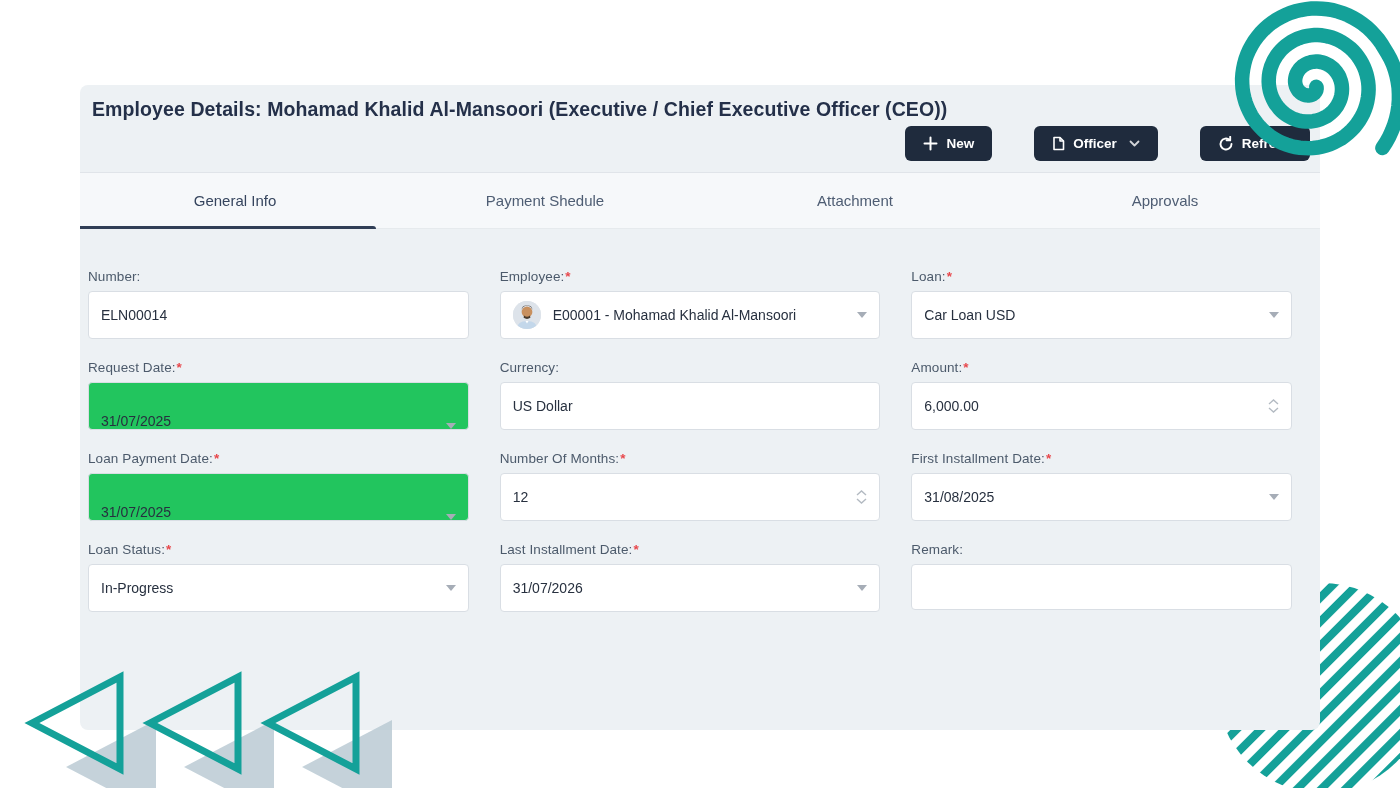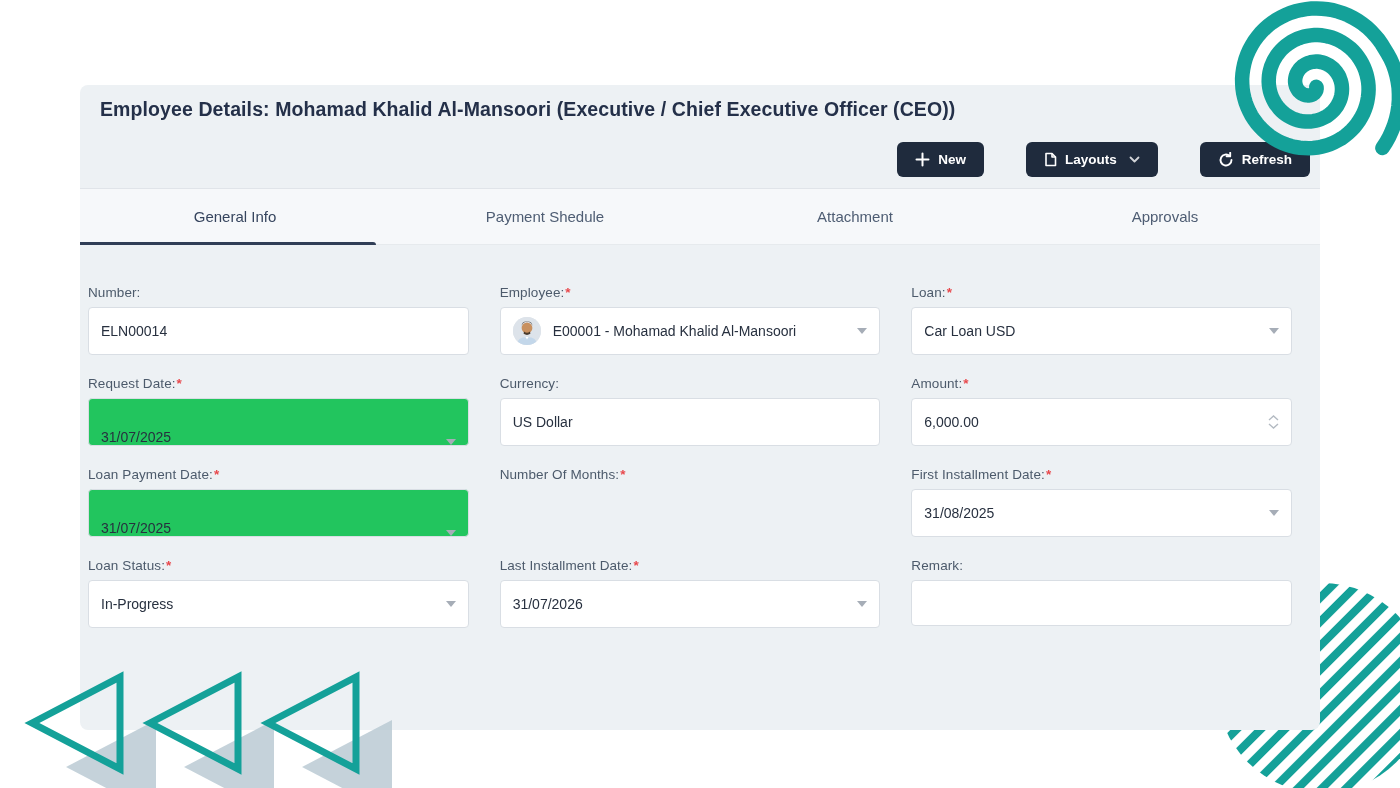--- a/index.html
+++ b/index.html
@@ -23,23 +23,23 @@
     position: absolute;
     left: 80px; top: 85px;
     width: 1240px; height: 645px;
     background: #edf1f4;
     border-radius: 8px;
     display: flex;
     flex-direction: column;
   }
   .panel-header {
     position: relative;
-    height: 104px;
+    height: 88px;
     border-bottom: 1px solid #e0e4e9;
-    padding: 13px 18px 0 20px;
+    padding: 13px 18px 0 12px;
     flex: 0 0 auto;
   }
   .page-title {
     font-size: 19.5px;
     font-weight: bold;
     color: #243049;
     letter-spacing: .1px;
   }
   .toolbar {
     position: absolute;
@@ -193,21 +193,21 @@
         </span>
         <span>New</span>
       </button>
       <button class="tbtn">
         <span>
           <svg width="13" height="15" viewBox="0 0 13 15">
               <path d="M2 1.5 h6 l3.5 3.5 v8.5 h-9.5 z" fill="none" stroke="#fff" stroke-width="1.6" stroke-linejoin="round"></path>
               <path d="M8 1.5 v3.5 h3.5" fill="none" stroke="#fff" stroke-width="1.6" stroke-linejoin="round"></path>
             </svg>
         </span>
-        <span>Layouts</span>
+        <span>Officer</span>
         <span style="margin-left:4px;opacity:.8;">
           <svg width="11" height="7" viewBox="0 0 11 7">
               <path d="M1.5 1.5 L5.5 5.5 L9.5 1.5" fill="none" stroke="#fff" stroke-width="1.8" stroke-linecap="round" stroke-linejoin="round"></path>
             </svg>
         </span>
       </button>
       <button class="tbtn">
         <span>
           <svg width="16" height="16" viewBox="0 0 16 16">
               <path d="M13.5 8 a5.5 5.5 0 1 1 -1.8 -4.05" fill="none" stroke="#fff" stroke-width="1.9" stroke-linecap="round"></path>
@@ -291,20 +291,31 @@
       <div class="field">
         <span class="field-label"><span>Loan Payment Date:</span><span class="req">*</span></span>
         <div class="control gray">
           <span class="value">31/07/2025</span>
           <span class="caret-down"></span>
         </div>
       </div>
 
       <div class="field">
         <span class="field-label"><span>Number Of Months:</span><span class="req">*</span></span>
+        <div class="control">
+          <span class="value">12</span>
+          <span class="stepper">
+            <svg width="11" height="6" viewBox="0 0 11 6">
+                <path d="M1 5 L5.5 1 L10 5" fill="none" stroke="currentColor" stroke-width="1.4"></path>
+              </svg>
+            <svg width="11" height="6" viewBox="0 0 11 6">
+                <path d="M1 1 L5.5 5 L10 1" fill="none" stroke="currentColor" stroke-width="1.4"></path>
+              </svg>
+          </span>
+        </div>
       </div>
 
       <div class="field">
         <span class="field-label"><span>First Installment Date:</span><span class="req">*</span></span>
         <div class="control">
           <span class="value">31/08/2025</span>
           <span class="caret-down"></span>
         </div>
       </div>
 

